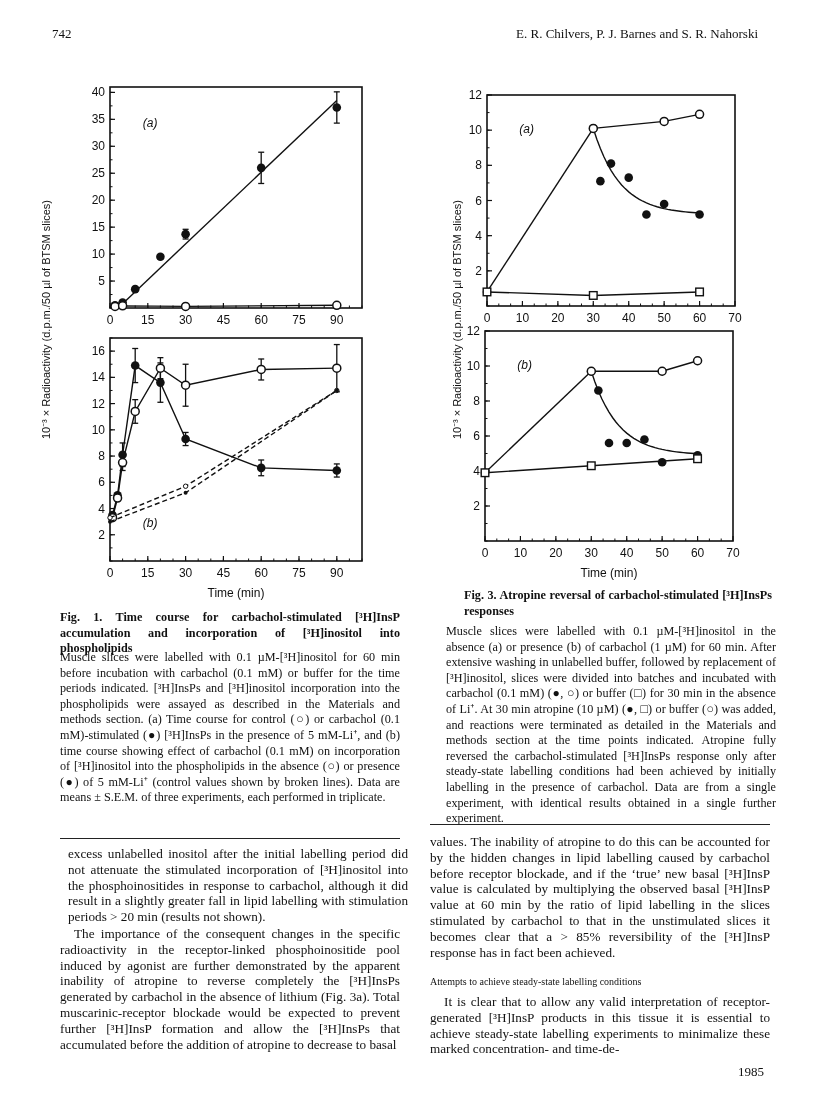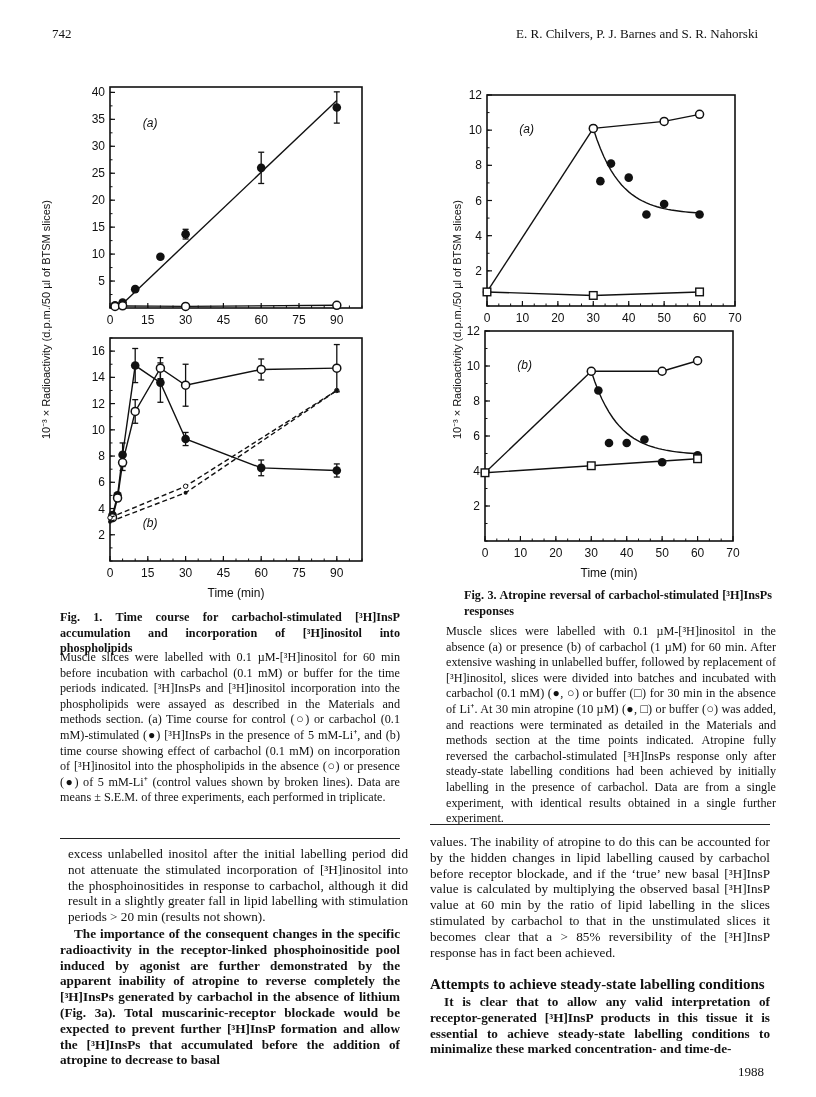--- a/index.html
+++ b/index.html
@@ -6,23 +6,23 @@
   body { width:816px; height:1097px; position:relative; overflow:hidden; color:#111; font-family:"Liberation Serif", serif; }
   .abs { position:absolute; }
   .page-num { left:52px; top:26px; font-size:13px;font-family:Liberation Serif, serif; }
   .running-head { right:58px; top:26px; font-size:13px;text-align:right; }
   svg text { font-family:"Liberation Sans", sans-serif; fill:#111; }
   .ylabel-l { left:-145px; top:312px; width:380px; text-align:center; transform:rotate(-90deg); font-family:"Liberation Sans", sans-serif; font-size:11px; }
   .ylabel-r { left:266px; top:312px; width:380px; text-align:center; transform:rotate(-90deg); font-family:"Liberation Sans", sans-serif; font-size:11px; }
   .caption { font-size:12.2px; line-height:15.6px; text-align:justify; }
   .cap-title { font-weight:bold;margin-left:32px; }
   .body-text { font-size:13.2px; line-height:15.8px; text-align:justify; }
-  .indent { text-indent:14px;font-weight:bold; }
+  .indent { text-indent:14px; }
   .rule { height:1px; background:#222; }
-  .section-head { font-weight:bold; font-size:15px; }
+  .section-head { font-weight:normal; font-size:10px; }
   .folio { font-size:13px; }
 </style>
 </head>
 <body>
 
 <div class="abs page-num">742</div>
 <div class="abs running-head">E. R. Chilvers, P. J. Barnes and S. R. Nahorski</div>
 
 <svg class="abs" id="fig2a" style="left:0;top:0" width="400" height="330">
     <rect x="110" y="87" width="252" height="221" fill="none" stroke="#111" stroke-width="1.6"></rect>
@@ -443,15 +443,15 @@
   <div class="cap-title">Fig. 3. Atropine reversal of carbachol-stimulated [³H]InsPs responses</div>
 </div>
 <div class="abs caption" style="left:446px;top:624px;width:330px;">Muscle slices were labelled with 0.1 µM-[³H]inositol in the absence (a) or presence (b) of carbachol (1 µM) for 60 min. After extensive washing in unlabelled buffer, followed by replacement of [³H]inositol, slices were divided into batches and incubated with carbachol (0.1 mM) (●, ○) or buffer (□) for 30 min in the absence of Li⁺. At 30 min atropine (10 µM) (●, □) or buffer (○) was added, and reactions were terminated as detailed in the Materials and methods section at the time points indicated. Atropine fully reversed the carbachol-stimulated [³H]InsPs response only after steady-state labelling conditions had been achieved by initially labelling in the presence of carbachol. Data are from a single experiment, with identical results obtained in a single further experiment.</div>
 <div class="abs rule" style="left:430px;top:824px;width:340px;"></div>
 
 <div class="abs body-text" style="left:68px;top:846px;width:340px;">excess unlabelled inositol after the initial labelling period did not attenuate the stimulated incorporation of [³H]inositol into the phosphoinositides in response to carbachol, although it did result in a slightly greater fall in lipid labelling with stimulation periods &gt; 20 min (results not shown).</div>
 <div class="abs body-text indent" style="left:60px;top:926px;width:340px;">The importance of the consequent changes in the specific radioactivity in the receptor-linked phosphoinositide pool induced by agonist are further demonstrated by the apparent inability of atropine to reverse completely the [³H]InsPs generated by carbachol in the absence of lithium (Fig. 3a). Total muscarinic-receptor blockade would be expected to prevent further [³H]InsP formation and allow the [³H]InsPs that accumulated before the addition of atropine to decrease to basal</div>
 
 <div class="abs body-text" style="left:430px;top:834px;width:340px;">values. The inability of atropine to do this can be accounted for by the hidden changes in lipid labelling caused by carbachol before receptor blockade, and if the ‘true’ new basal [³H]InsP value is calculated by multiplying the observed basal [³H]InsP value at 60 min by the ratio of lipid labelling in the slices stimulated by carbachol to that in the unstimulated slices it becomes clear that a &gt; 85% reversibility of the [³H]InsP response has in fact been achieved.</div>
 <div class="abs section-head" style="left:430px;top:976px;width:340px;">Attempts to achieve steady-state labelling conditions</div>
-<div class="abs body-text indent" style="left:430px;top:994px;width:340px;">It is clear that to allow any valid interpretation of receptor-generated [³H]InsP products in this tissue it is essential to achieve steady-state labelling conditions to minimalize these marked concentration- and time-de-</div>
-
-<div class="abs folio" style="left:738px;top:1064px;">1988</div>
+<div class="abs body-text indent" style="left:430px;top:994px;width:340px;">It is clear that to allow any valid interpretation of receptor-generated [³H]InsP products in this tissue it is essential to achieve steady-state labelling experiments to minimalize these marked concentration- and time-de-</div>
+
+<div class="abs folio" style="left:738px;top:1064px;">1985</div>
 
 </body></html>

